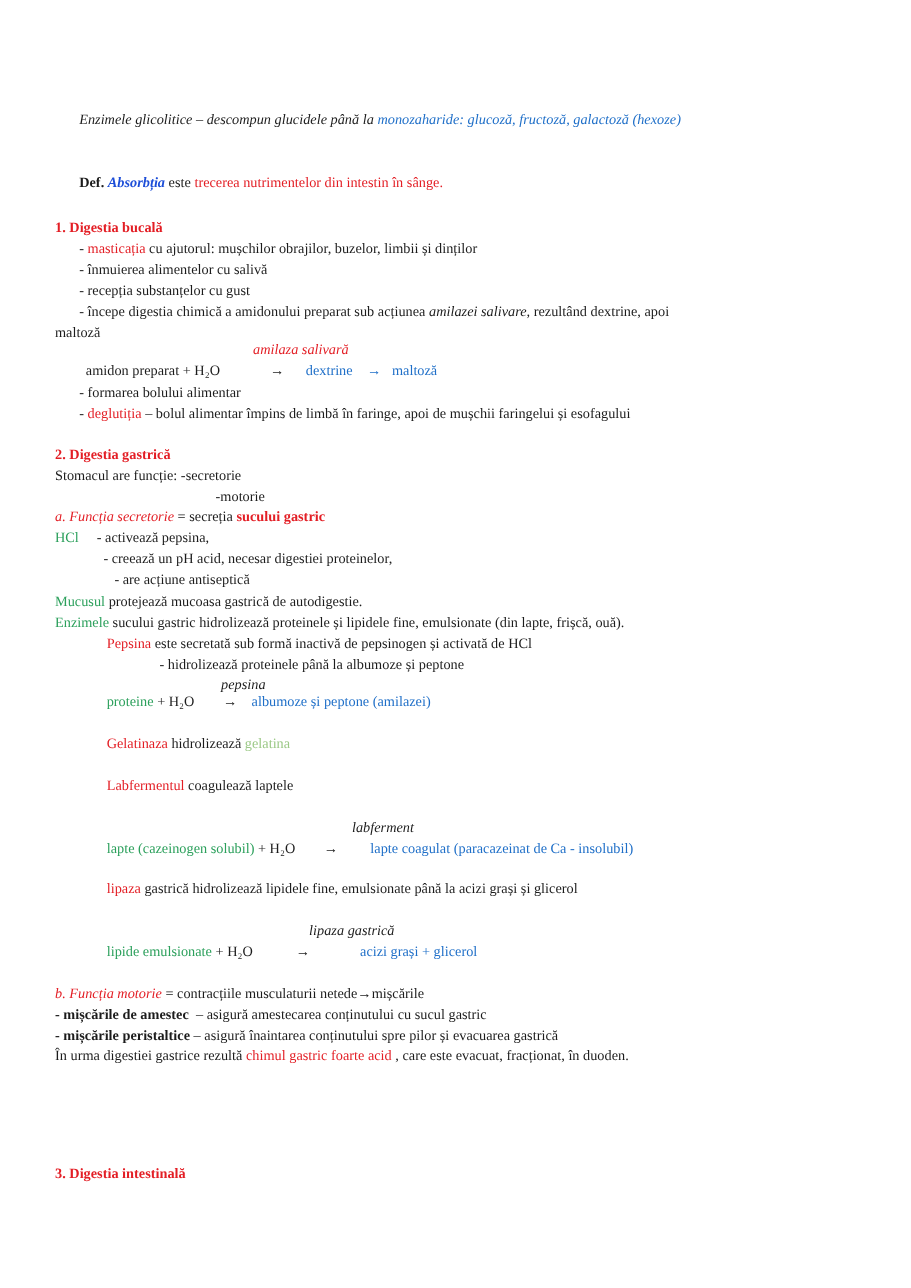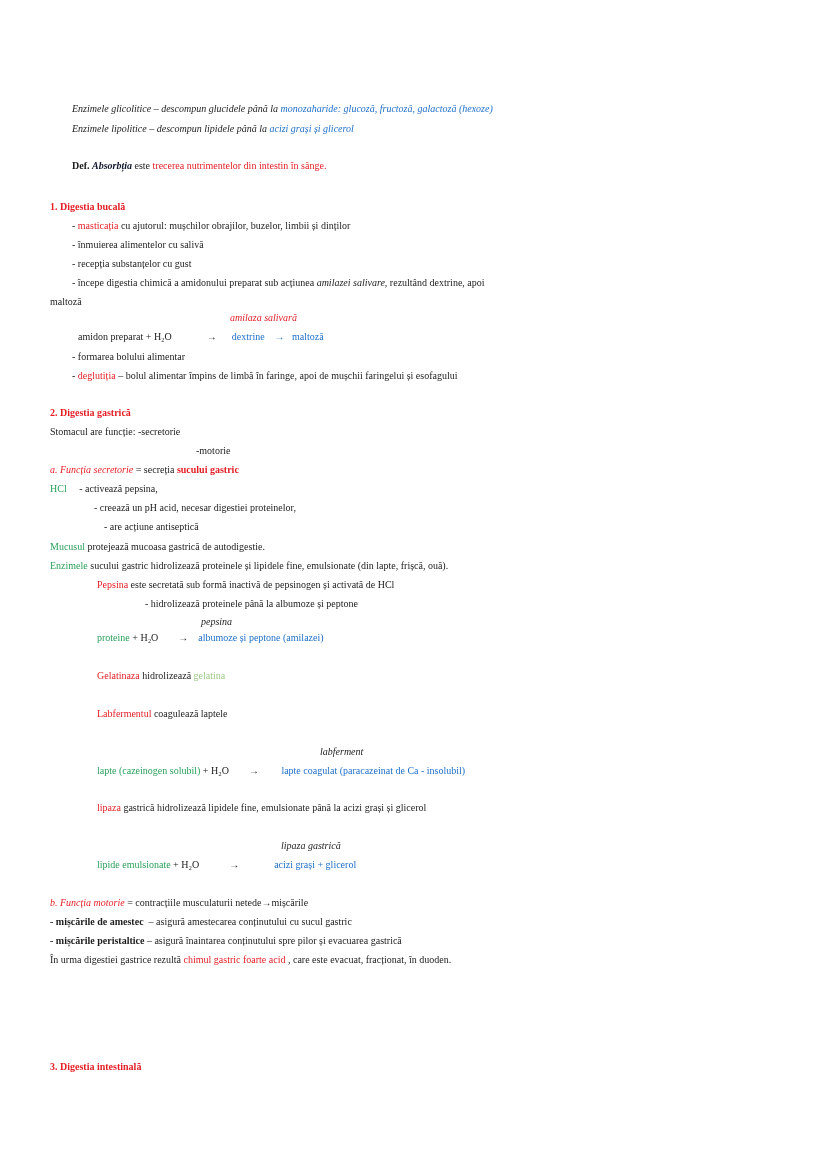--- a/index.html
+++ b/index.html
@@ -2,43 +2,42 @@
 <html><head>
 <meta charset="utf-8">
 <style>
   html,body{margin:0;padding:0;background:#ffffff;}
   .page{
     position:relative;
     width:828px;
     height:1171px;
     background:#ffffff;
     font-family:"Liberation Serif","DejaVu Serif",serif;
-    font-size:10px;
+    font-size:13px;
     color:#1c1c1c;
     overflow:hidden;
   }
   .line{
     position:absolute;
     line-height:19px;
     white-space:pre;
   }
   .bold{font-weight:bold;}
   .i{font-style:italic;}
   .r{color:#e31e25;}
-  .dr{color:#0f172a;}
+  .dr{color:#1d4ed8;}
   .b{color:#1f6fc8;}
   .g{color:#2ca05c;}
   .lg{color:#9cc987;}
 </style>
 </head>
 <body>
 
 <div class="page">
     <div class="line" style="top: 99px; left: 72px;"><span class="i">Enzimele glicolitice – descompun glucidele până la </span><span class="b i">monozaharide: glucoză, fructoză, galactoză (hexoze)</span></div>
-    <div class="line" style="top: 119px; left: 72px;"><span class="i">Enzimele lipolitice – descompun lipidele până la </span><span class="b i">acizi grași și glicerol</span></div>
     <div class="line" style="top: 156px; left: 72px;"><span class="bold">Def. </span><span class="dr bold i">Absorbția</span><span> este </span><span class="r">trecerea nutrimentelor din intestin în sânge.</span></div>
     <div class="line" style="top: 197px; left: 50px;"><span class="r bold">1. Digestia bucală</span></div>
     <div class="line" style="top: 216px; left: 72px;"><span>- </span><span class="r">masticația</span><span> cu ajutorul: mușchilor obrajilor, buzelor, limbii și dinților</span></div>
     <div class="line" style="top: 235px; left: 72px;"><span>- înmuierea alimentelor cu salivă</span></div>
     <div class="line" style="top: 254px; left: 72px;"><span>- recepția substanțelor cu gust</span></div>
     <div class="line" style="top: 273px; left: 72px;"><span>- începe digestia chimică a amidonului preparat sub acțiunea </span><span class="i">amilazei salivare,</span><span> rezultând dextrine, apoi</span></div>
     <div class="line" style="top: 292px; left: 50px;"><span>maltoză</span></div>
     <div class="line" style="top: 308px; left: 230px;"><span class="r i">amilaza salivară</span></div>
     <div class="line" style="top: 327px; left: 78px;"><span>amidon preparat + H₂O</span><span>              </span><span>→</span><span>      </span><span class="b">dextrine</span><span>    </span><span class="b">→</span><span>   </span><span class="b">maltoză</span></div>
     <div class="line" style="top: 347px; left: 72px;"><span>- formarea bolului alimentar</span></div>

